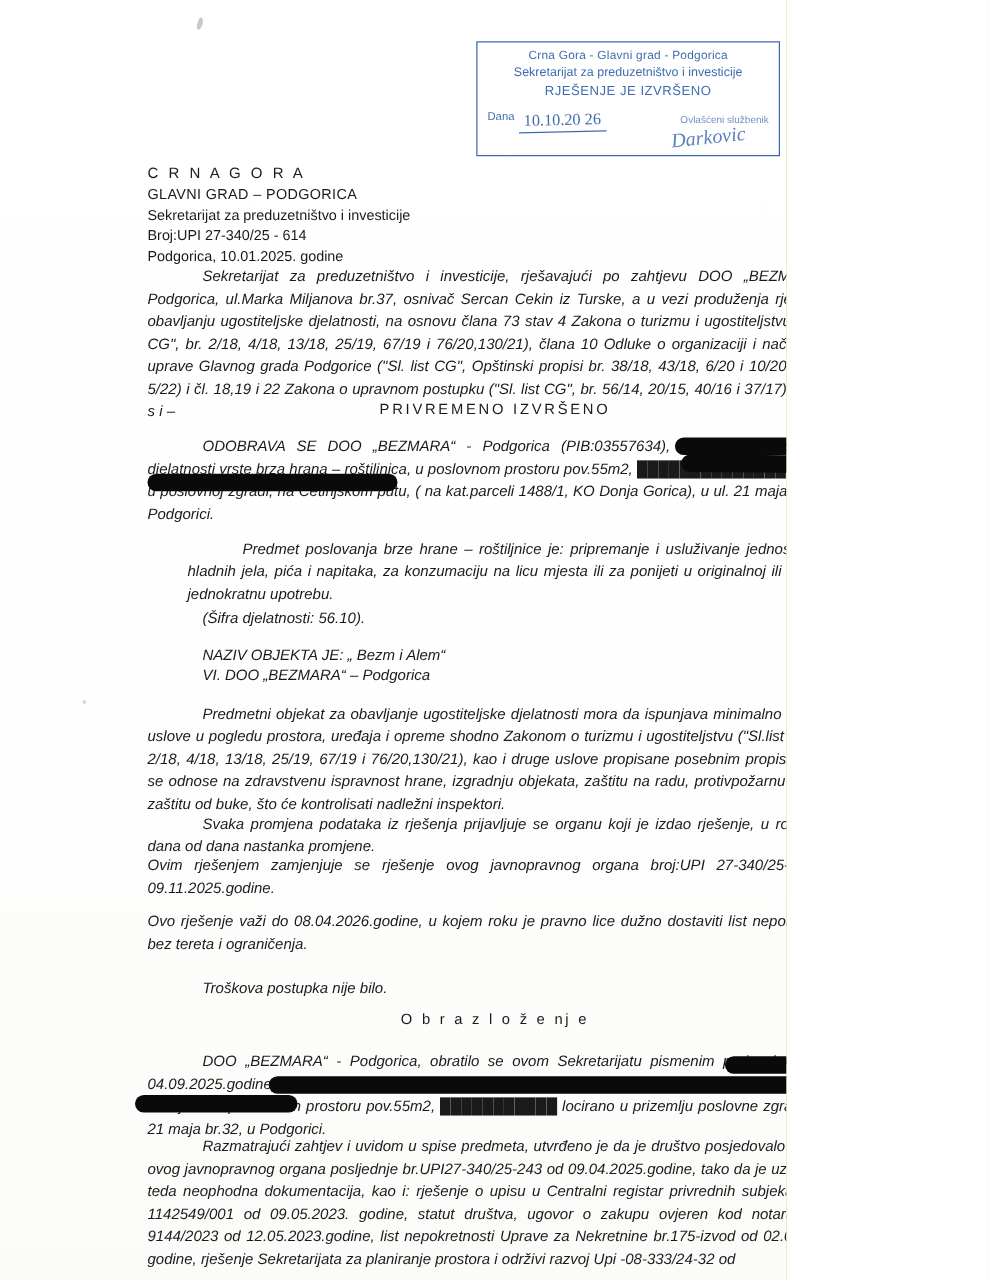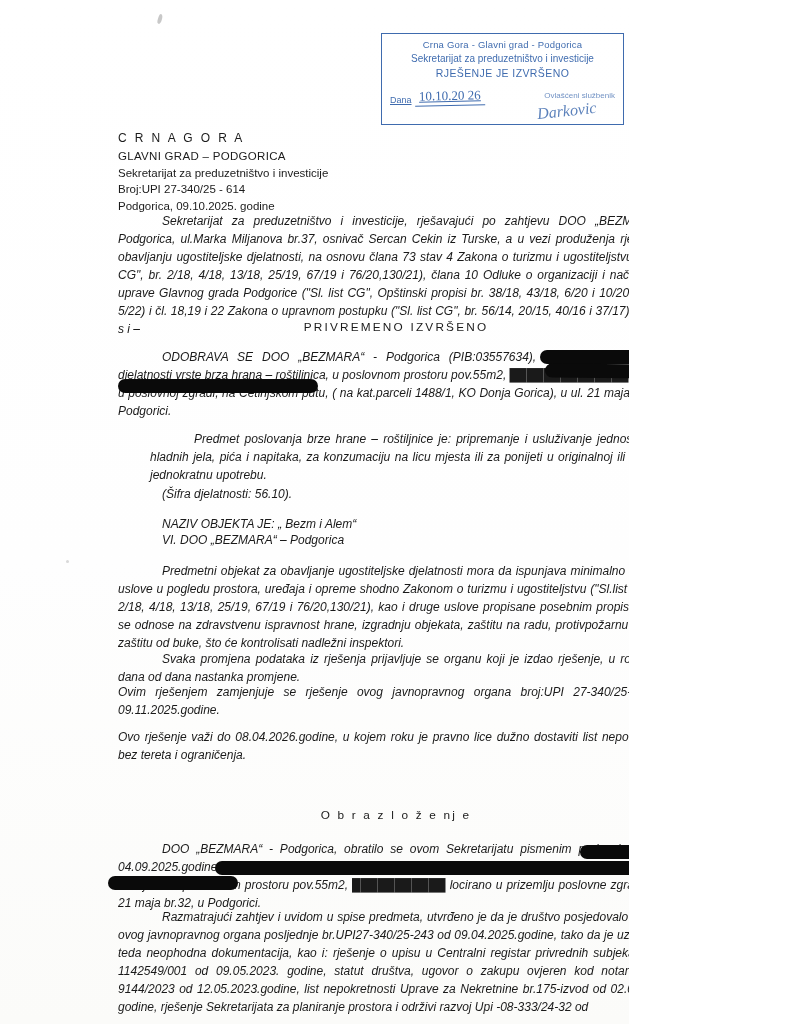--- a/index.html
+++ b/index.html
@@ -46,27 +46,26 @@
     text-align: center;
     padding-top: 5px;
     box-sizing: border-box;
     opacity: .92;
   }
   .stamp .l1 { font-size: 9.5px; letter-spacing: .2px; }
   .stamp .l2 { font-size: 10px; }
   .stamp .l3 { font-size: 10.5px; letter-spacing: .4px; margin-top: 1px; }
   .stamp .row {
     display: flex;
-    align-items: flex-end;
+    align-items: flex-start;
     justify-content: flex-start;
     margin-top: 7px;
     padding-left: 8px;
     font-size: 9px;
     gap: 3px;
-    text-decoration: underline;
   }
   .stamp .datum-label { font-size: 9px; }
   .stamp .datum-value {
     font-size: 13px;
     font-family: "Liberation Serif", serif;
     border-bottom: 1px solid #2f5fa8;
     padding: 0 4px;
     transform: rotate(-1.2deg);
   }
   .stamp .pot {
@@ -152,21 +151,21 @@
       </div>
       <div class="pot">Ovlašćeni službenik</div>
       <div class="sig">Darkovic</div>
     </div>
 
     <div class="hdr">
       <div class="country">C R N A  G O R A</div>
       <div class="city">GLAVNI GRAD – PODGORICA</div>
       <div>Sekretarijat za preduzetništvo i investicije</div>
       <div>Broj:UPI 27-340/25 - 614</div>
-      <div>Podgorica, 09.10.2025. godine</div>
+      <div>Podgorica, 10.01.2025. godine</div>
     </div>
 
     <div class="p ind" style="left:118px;top:212px;width:556px;">Sekretarijat za preduzetništvo i investicije, rješavajući po zahtjevu DOO „BEZMARA“ - Podgorica, ul.Marka Miljanova br.37, osnivač Sercan Cekin iz Turske, a u vezi produženja rješenja o obavljanju ugostiteljske djelatnosti, na osnovu člana 73 stav 4 Zakona o turizmu i ugostiteljstvu ("Sl.list CG", br. 2/18, 4/18, 13/18, 25/19, 67/19 i 76/20,130/21), člana 10 Odluke o organizaciji i načinu rada uprave Glavnog grada  Podgorice ("Sl. list CG", Opštinski propisi br. 38/18, 43/18, 6/20 i 10/20, 36/21 i 5/22) i čl. 18,19 i 22  Zakona o upravnom postupku ("Sl. list CG", br. 56/14, 20/15, 40/16 i 37/17),  d o n o s i  –</div>
 
     <div class="center wide" style="left:118px;top:320px;width:556px;">PRIVREMENO IZVRŠENO</div>
 
     <div class="p ind" style="left:118px;top:348px;width:556px;">
       <span>ODOBRAVA SE DOO „BEZMARA“ - Podgorica (PIB:03557634),  obavljanje ugostiteljske djelatnosti vrste  brza  hrana – roštiljnica, u poslovnom prostoru  pov.55m2, ██████████████ locirano u poslovnoj zgradi, na Cetinjskom putu, ( na kat.parceli 1488/1,  KO Donja Gorica), u ul. 21 maja br.32,  u Podgorici.</span>
     </div>
 
@@ -181,20 +180,21 @@
     <div class="p" style="left:162px;top:531px;width:420px;">VI. DOO „BEZMARA“ – Podgorica</div>
 
     <div class="p ind" style="left:118px;top:562px;width:556px;">Predmetni objekat za obavljanje ugostiteljske djelatnosti mora da ispunjava  minimalno  tehničke uslove u pogledu prostora, uređaja i opreme shodno Zakonom o turizmu i ugostiteljstvu ("Sl.list CG", br. 2/18, 4/18, 13/18, 25/19,  67/19 i 76/20,130/21), kao i druge uslove propisane posebnim propisima, koji se odnose na  zdravstvenu ispravnost hrane, izgradnju objekata, zaštitu  na  radu, protivpožarnu zaštitu i zaštitu od buke, što će kontrolisati  nadležni inspektori.</div>
 
     <div class="p ind" style="left:118px;top:650px;width:556px;">Svaka promjena podataka iz rješenja prijavljuje se organu koji je izdao rješenje, u roku od 7 dana od dana nastanka promjene.</div>
 
     <div class="p" style="left:118px;top:683px;width:556px;">Ovim  rješenjem zamjenjuje se rješenje ovog javnopravnog organa broj:UPI 27-340/25-243 od 09.11.2025.godine.</div>
 
     <div class="p" style="left:118px;top:728px;width:556px;">Ovo rješenje važi do 08.04.2026.godine, u kojem roku je pravno lice dužno dostaviti list nepokretnosti bez tereta i ograničenja.</div>
 
+    <div class="p" style="left:162px;top:781px;width:420px;">Troškova postupka nije bilo.</div>
 
     <div class="center wide" style="left:118px;top:808px;width:556px;text-align:center;">O b r a z l o ž e nj e</div>
 
     <div class="p ind" style="left:118px;top:840px;width:556px;">DOO „BEZMARA“ - Podgorica, obratilo se ovom Sekretarijatu pismenim podneskom dana 04.09.2025.godine, radi produženja rješenja o obavljanju ugostiteljske djelatnosti vrste  brza  hrana  –  roštiljnica    u  poslovnom  prostoru  pov.55m2, ███████████ locirano  u prizemlju  poslovne zgradi,  u ul. 21 maja br.32,  u Podgorici.</div>
 
     <div class="redact" style="left:580px;top:845px;width:95px;height:14px;"></div>
     <div class="redact" style="left:215px;top:861px;width:460px;height:14px;"></div>
     <div class="redact" style="left:108px;top:876px;width:130px;height:14px;border-radius:9px;"></div>
 
     <div class="p ind" style="left:118px;top:908px;width:556px;">Razmatrajući zahtjev i uvidom u spise predmeta, utvrđeno je da je društvo posjedovalo rješenje ovog javnopravnog organa posljednje br.UPI27-340/25-243 od 09.04.2025.godine, tako da je uz spisima teda neophodna dokumentacija, kao i: rješenje o upisu u Centralni  registar  privrednih subjekata  br.5-1142549/001 od 09.05.2023. godine, statut društva, ugovor  o zakupu  ovjeren kod notara   br.OV 9144/2023 od 12.05.2023.godine,  list  nepokretnosti Uprave  za Nekretnine br.175-izvod od  02.02.2024. godine,  rješenje  Sekretarijata  za planiranje  prostora  i  održivi  razvoj Upi -08-333/24-32  od</div>

